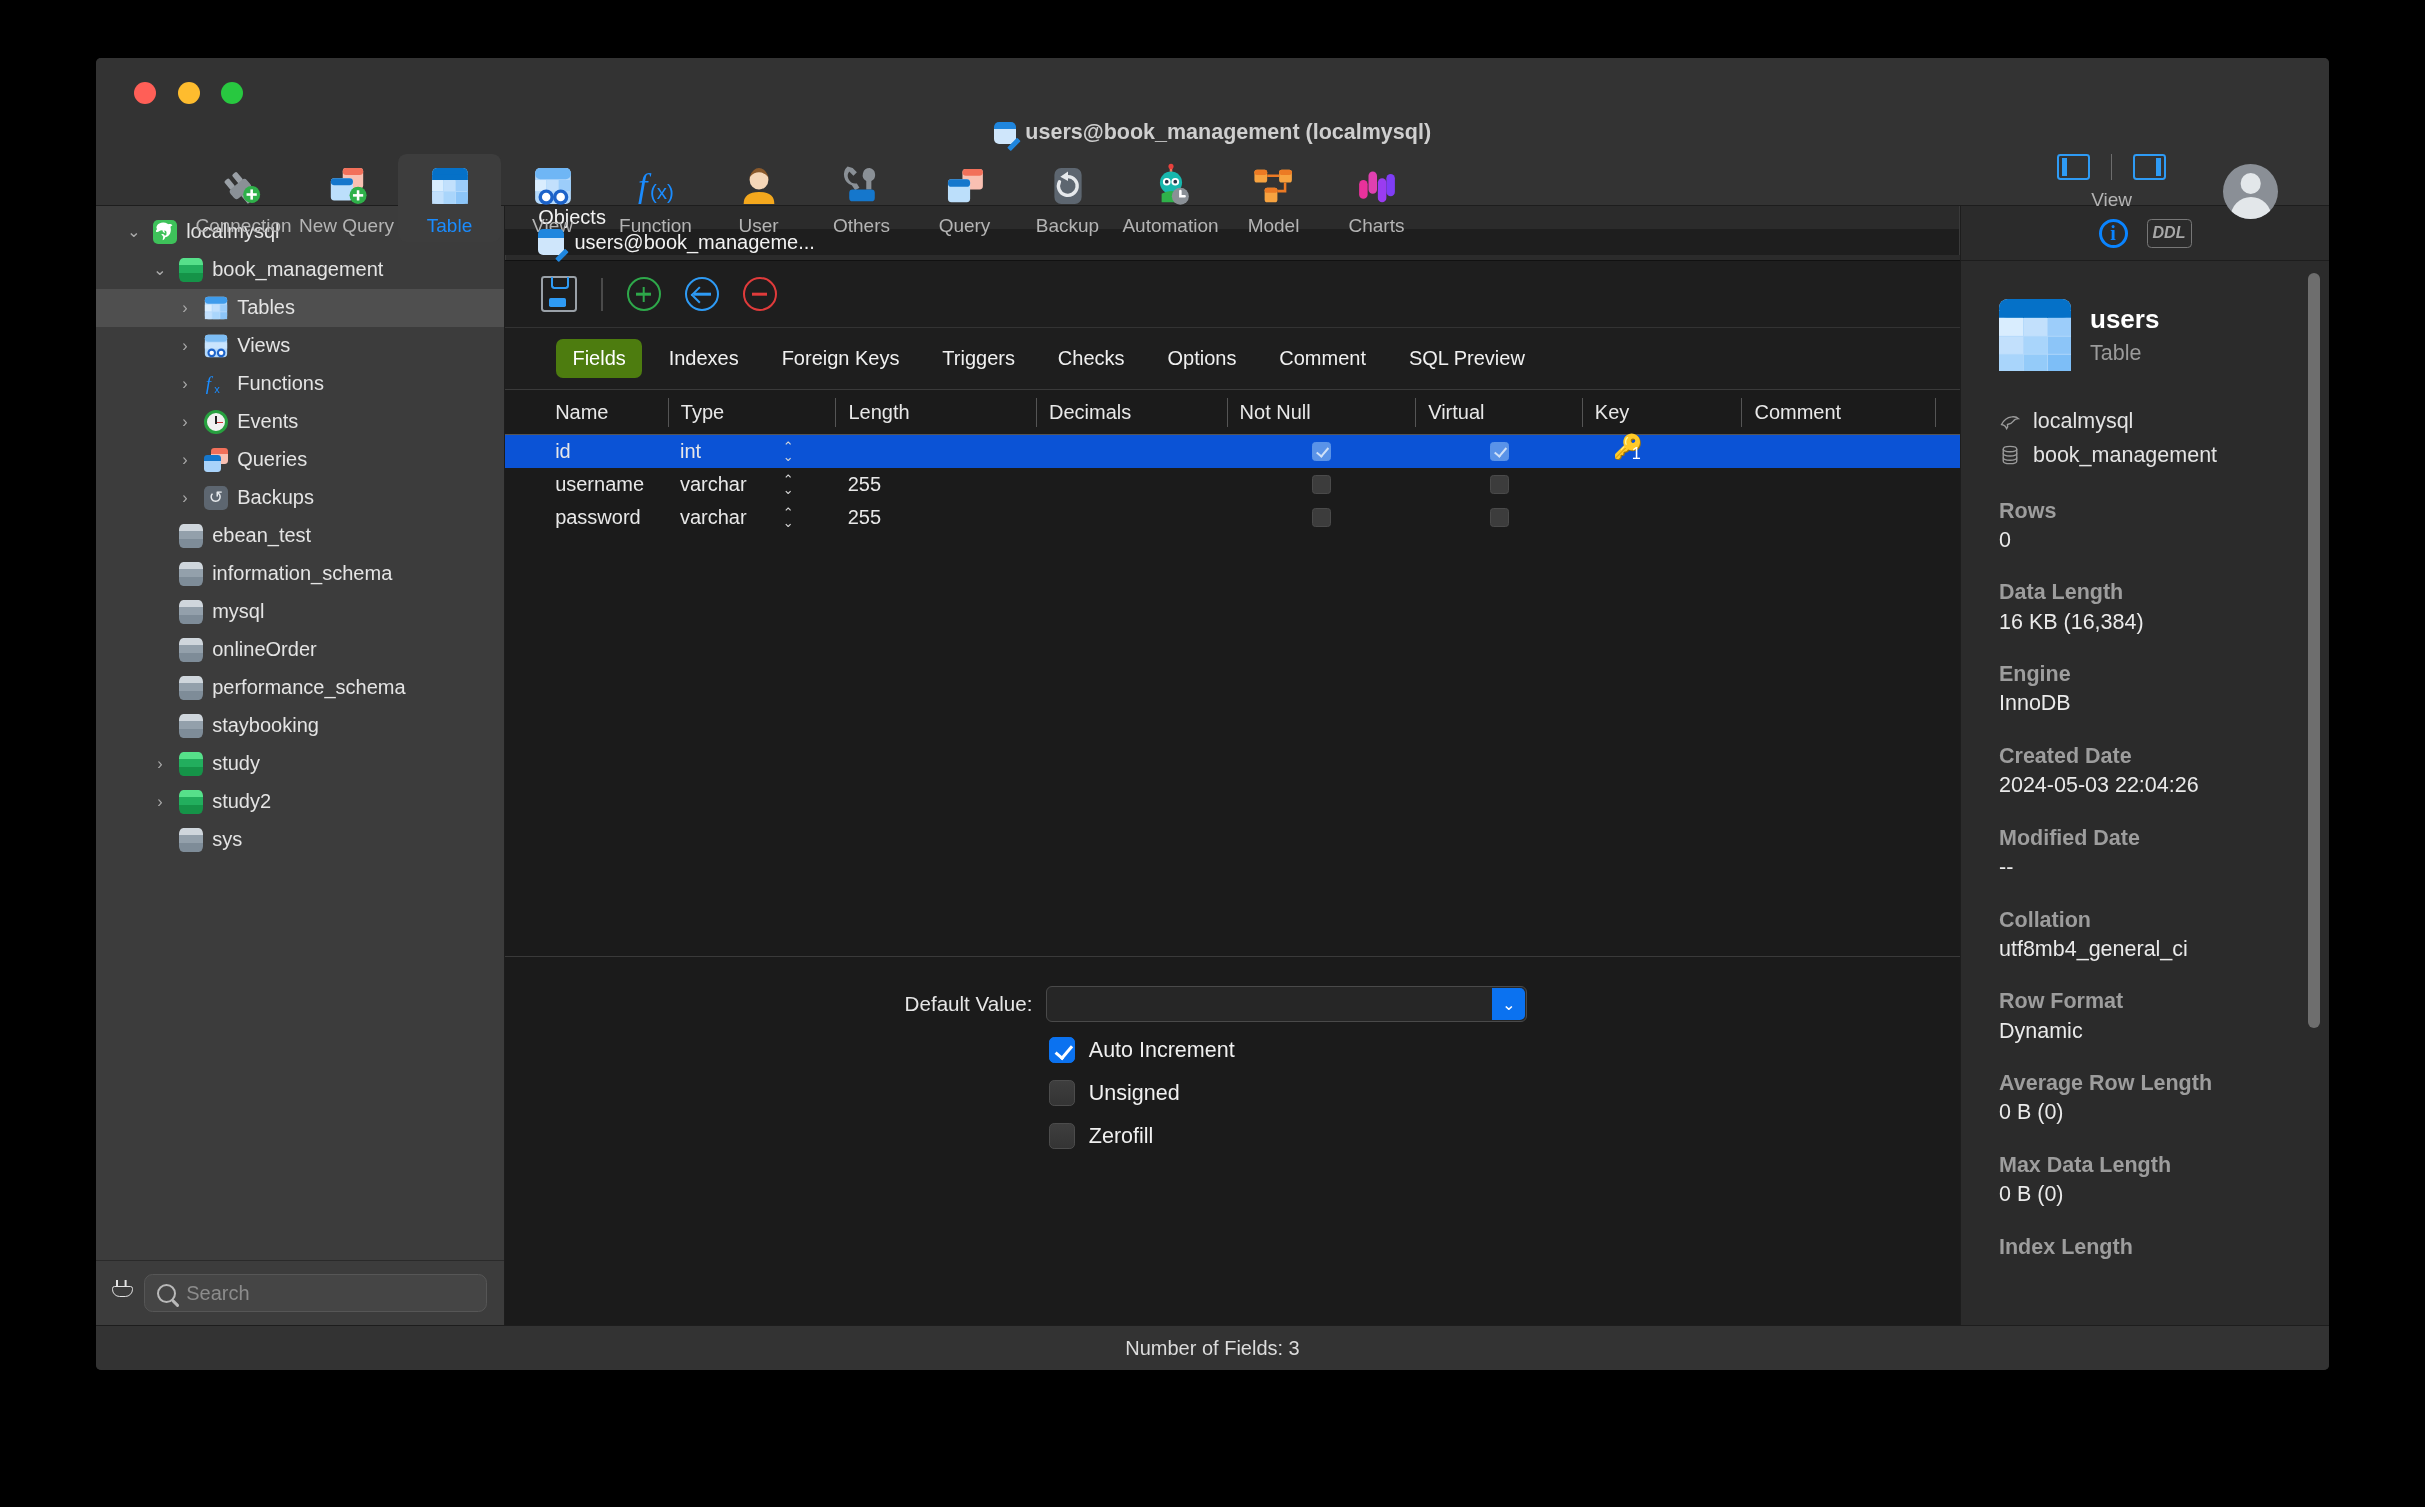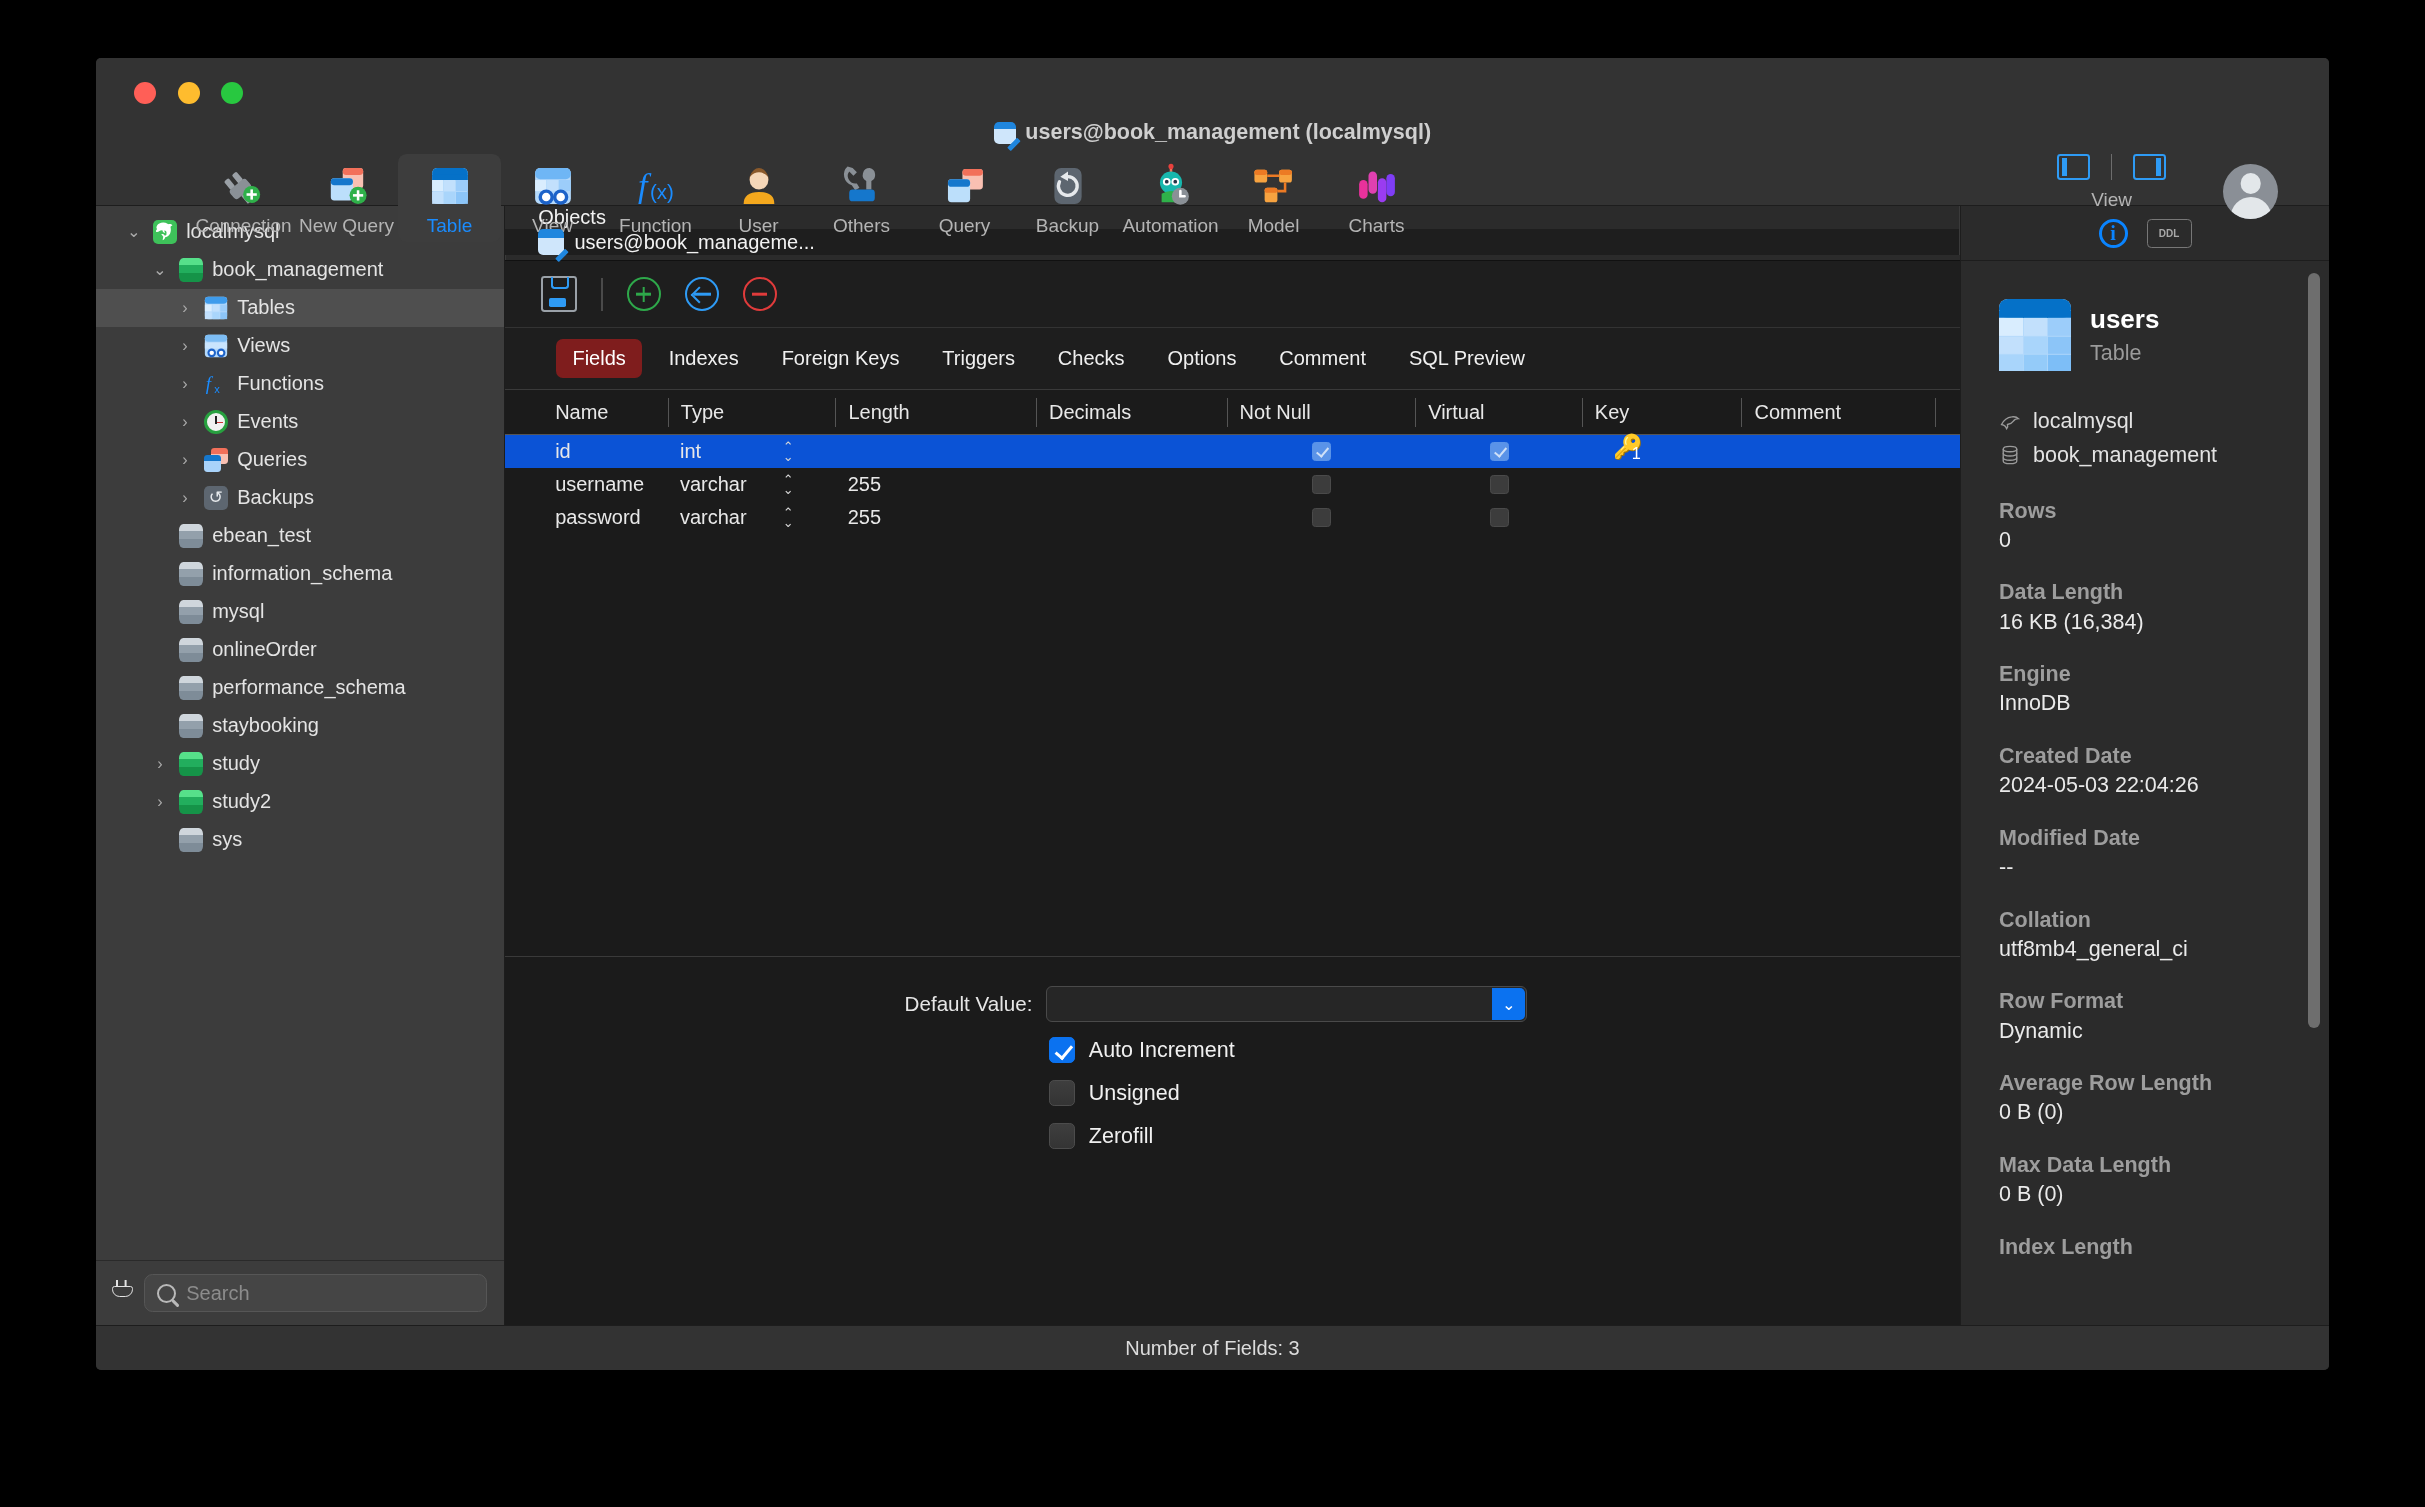--- a/index.html
+++ b/index.html
@@ -161,21 +161,21 @@
   .circ.blue:after{ content:''; position:absolute; top:50%; left:6px; margin-top:-5.1px; width:10.3px;height:10.3px;
      border-left:2.6px solid #2e9bf5; border-bottom:2.6px solid #2e9bf5; transform:rotate(45deg);}
   .circ.red{ border-color:#e03b3b;}
   .circ.red:after{ content:''; position:absolute; top:50%; left:6.9px; transform:translateY(-50%); width:15.4px;height:2.6px;background:#e03b3b;}
 
   .subtabs{
     height:62px; display:flex; align-items:center; gap:10.3px; padding-left:51px;
     background:#1e1e1e; border-bottom:0.9px solid #3a3a3a;
   }
   .stab{ padding:7.7px 16.3px; border-radius:6.9px; color:#f0f0f0; font-size:20px;}
-  .stab.active{ background:#7f1d1d; color:#fff; }
+  .stab.active{ background:#4d7c0f; color:#fff; }
 
   
   .grid{ flex:0 0 auto; background:#1b1b1b; }
   .ghead{ display:flex; height:45px; align-items:center; background:#1b1b1b; border-bottom:1.7px solid #555;}
   .gcell{ padding:0 12px; color:#e8e8e8; font-size:20px; display:flex; align-items:center; }
   .ghead .gcell{ border-left:0.9px solid #555; height:29px; }
   .ghead .gcell:first-child{ border-left:none; }
   .grow{ display:flex; height:33px; align-items:center; color:#e6e6e6; font-size:20px; }
   .grow.sel{ background:#0b53d6; }
   .c-name{ width:163px; padding-left:50px; }
@@ -225,21 +225,21 @@
   
   .info{
     width:369px; flex:0 0 369px; background:#2b2b2b; border-left:0.9px solid #1d1d1d;
     display:flex; flex-direction:column; min-height:0;
   }
   .infohead{ height:55px; display:flex; align-items:center; justify-content:center; gap:19px;
      border-bottom:0.9px solid #1d1d1d; background:#2b2b2b;}
   .i-circle{ width:29px;height:29px;border-radius:50%;border:3.4px solid #0a84ff; color:#0a84ff;
      display:flex;align-items:center;justify-content:center;font-size:20px; font-weight:bold; font-family:"Liberation Serif",serif;}
   .ddl-btn{ width:45px;height:29px;border:1.7px solid #777; border-radius:4.3px; color:#a8a8a8;
-     display:flex; align-items:center; justify-content:center; font-size:10px; font-weight:bold;}
+     display:flex; align-items:center; justify-content:center; font-size:16px; font-weight:bold;font-style:italic;}
   .infobody{ flex:1 1 auto; overflow:hidden; padding:38px 0 0 38px; position:relative;}
   .objhead{ display:flex; align-items:center; gap:19px; margin-bottom:38px;}
   .objicon{ width:72px;height:72px;}
   .objtitle{ color:#fff; font-size:26px; font-weight:bold; }
   .objsub{ color:#9b9b9b; font-size:21.5px; margin-top:5.1px;}
   .metarow{ display:flex; align-items:center; gap:12px; color:#e3e3e3; font-size:21.5px; margin-bottom:8.6px;}
   .mini{ width:22px;height:22px; flex:0 0 22px; color:#9b9b9b; }
   .prop{ margin-top:31px; }
   .pk{ color:#9d9d9d; font-size:21.5px; font-weight:bold; }
   .pv{ color:#eaeaea; font-size:21.5px; margin-top:4.3px;}

